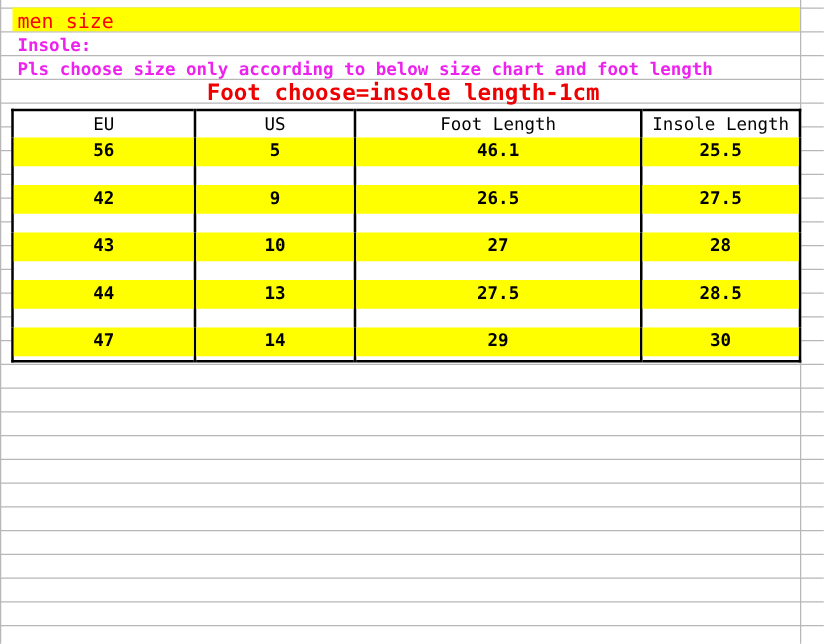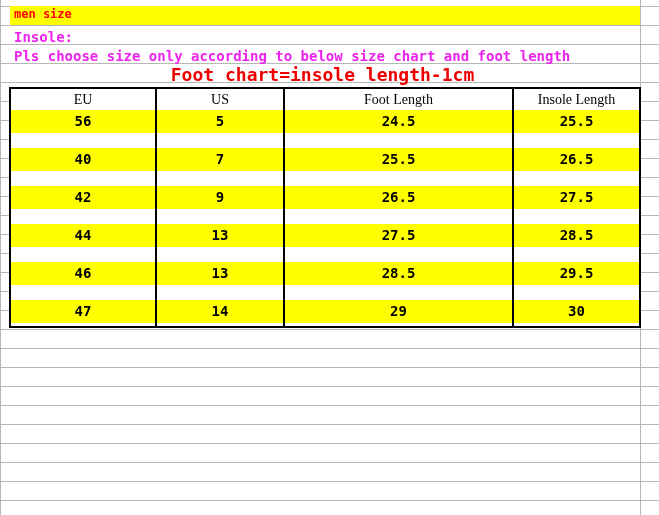--- a/index.html
+++ b/index.html
@@ -38,22 +38,22 @@
   #banner {
     position: absolute;
     left: 10px; top: 6px;
     width: 630px; height: 19px;
     background: #ffff00;
     z-index: 2;
   }
   #banner-text {
     position: absolute;
     left: 4px; top: 1px;
-    font-size: 12px;
-    font-weight: bold;
+    font-size: 16px;
+    font-weight: normal;
     color: #ff0000;
     letter-spacing: 0px;
     white-space: nowrap;
   }
 
   
   .notice-line {
     position: absolute;
     left: 14px;
     font-size: 14px;
@@ -111,21 +111,20 @@
   }
   #size-table th:first-child,
   #size-table td:first-child { border-left: none; }
   #size-table th:last-child,
   #size-table td:last-child { border-right: none; }
 
   #size-table thead th {
     height: 21px;
     font-weight: normal;
     background: #ffffff;
-    font-family: Liberation Serif, serif;
   }
 
   
   #size-table tbody tr { height: 38px; }
   #size-table tbody td {
     height: 38px;
     position: relative;
   }
   #size-table tbody td .band {
     position: absolute;
@@ -183,21 +182,21 @@
     <div class="vgrid" style="left: 640px; top: 0px; height: 515px; background: rgb(183, 183, 183);"></div>
   </div>
 
 <div id="banner">
   <span id="banner-text">men size</span>
 </div>
 
 <div class="notice-line" id="notice-1">Insole:</div>
 <div class="notice-line" id="notice-2">Pls choose size only according to below size chart and foot length</div>
 
-<div id="formula">Foot chart=insole length-1cm</div>
+<div id="formula">Foot choose=insole length-1cm</div>
 
 <table id="size-table">
   <colgroup>
     <col class="c-eu">
       <col class="c-us">
       <col class="c-fl">
       <col class="c-il">
   </colgroup>
   <thead>
     <tr>
@@ -212,97 +211,79 @@
         <td>
           <div class="band" style="background: rgb(255, 255, 0);"></div>
           <div class="cellval">56</div>
         </td>
         <td>
           <div class="band" style="background: rgb(255, 255, 0);"></div>
           <div class="cellval">5</div>
         </td>
         <td>
           <div class="band" style="background: rgb(255, 255, 0);"></div>
-          <div class="cellval">24.5</div>
+          <div class="cellval">46.1</div>
         </td>
         <td>
           <div class="band" style="background: rgb(255, 255, 0);"></div>
           <div class="cellval">25.5</div>
         </td>
       </tr>
       <tr>
         <td>
           <div class="band" style="background: rgb(255, 255, 0);"></div>
-          <div class="cellval">40</div>
-        </td>
-        <td>
-          <div class="band" style="background: rgb(255, 255, 0);"></div>
-          <div class="cellval">7</div>
-        </td>
-        <td>
-          <div class="band" style="background: rgb(255, 255, 0);"></div>
-          <div class="cellval">25.5</div>
+          <div class="cellval">42</div>
+        </td>
+        <td>
+          <div class="band" style="background: rgb(255, 255, 0);"></div>
+          <div class="cellval">9</div>
         </td>
         <td>
           <div class="band" style="background: rgb(255, 255, 0);"></div>
           <div class="cellval">26.5</div>
         </td>
-      </tr>
-      <tr>
-        <td>
-          <div class="band" style="background: rgb(255, 255, 0);"></div>
-          <div class="cellval">42</div>
-        </td>
-        <td>
-          <div class="band" style="background: rgb(255, 255, 0);"></div>
-          <div class="cellval">9</div>
-        </td>
-        <td>
-          <div class="band" style="background: rgb(255, 255, 0);"></div>
-          <div class="cellval">26.5</div>
-        </td>
         <td>
           <div class="band" style="background: rgb(255, 255, 0);"></div>
           <div class="cellval">27.5</div>
         </td>
       </tr>
       <tr>
         <td>
           <div class="band" style="background: rgb(255, 255, 0);"></div>
+          <div class="cellval">43</div>
+        </td>
+        <td>
+          <div class="band" style="background: rgb(255, 255, 0);"></div>
+          <div class="cellval">10</div>
+        </td>
+        <td>
+          <div class="band" style="background: rgb(255, 255, 0);"></div>
+          <div class="cellval">27</div>
+        </td>
+        <td>
+          <div class="band" style="background: rgb(255, 255, 0);"></div>
+          <div class="cellval">28</div>
+        </td>
+      </tr>
+      <tr>
+        <td>
+          <div class="band" style="background: rgb(255, 255, 0);"></div>
           <div class="cellval">44</div>
         </td>
         <td>
           <div class="band" style="background: rgb(255, 255, 0);"></div>
           <div class="cellval">13</div>
         </td>
         <td>
           <div class="band" style="background: rgb(255, 255, 0);"></div>
           <div class="cellval">27.5</div>
         </td>
         <td>
           <div class="band" style="background: rgb(255, 255, 0);"></div>
           <div class="cellval">28.5</div>
-        </td>
-      </tr>
-      <tr>
-        <td>
-          <div class="band" style="background: rgb(255, 255, 0);"></div>
-          <div class="cellval">46</div>
-        </td>
-        <td>
-          <div class="band" style="background: rgb(255, 255, 0);"></div>
-          <div class="cellval">13</div>
-        </td>
-        <td>
-          <div class="band" style="background: rgb(255, 255, 0);"></div>
-          <div class="cellval">28.5</div>
-        </td>
-        <td>
-          <div class="band" style="background: rgb(255, 255, 0);"></div>
-          <div class="cellval">29.5</div>
         </td>
       </tr>
       <tr>
         <td>
           <div class="band" style="background: rgb(255, 255, 0);"></div>
           <div class="cellval">47</div>
         </td>
         <td>
           <div class="band" style="background: rgb(255, 255, 0);"></div>
           <div class="cellval">14</div>

